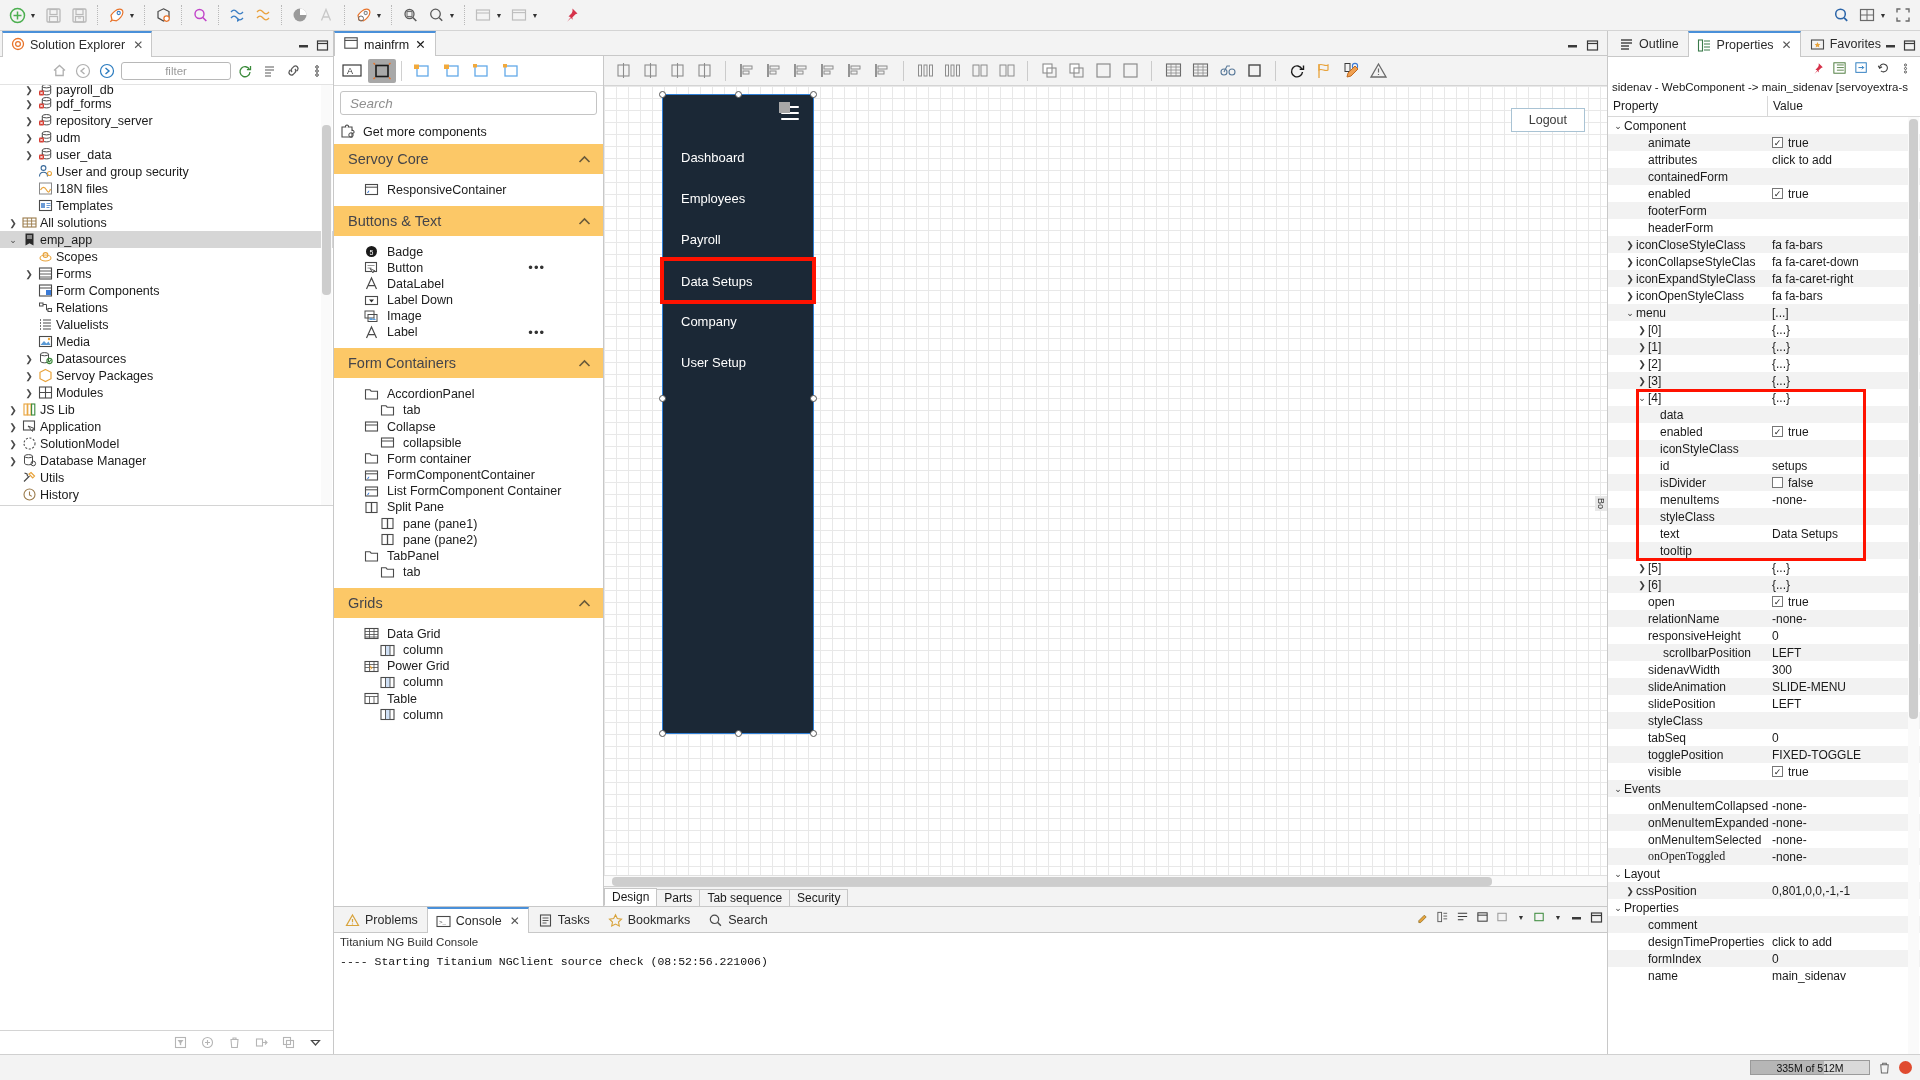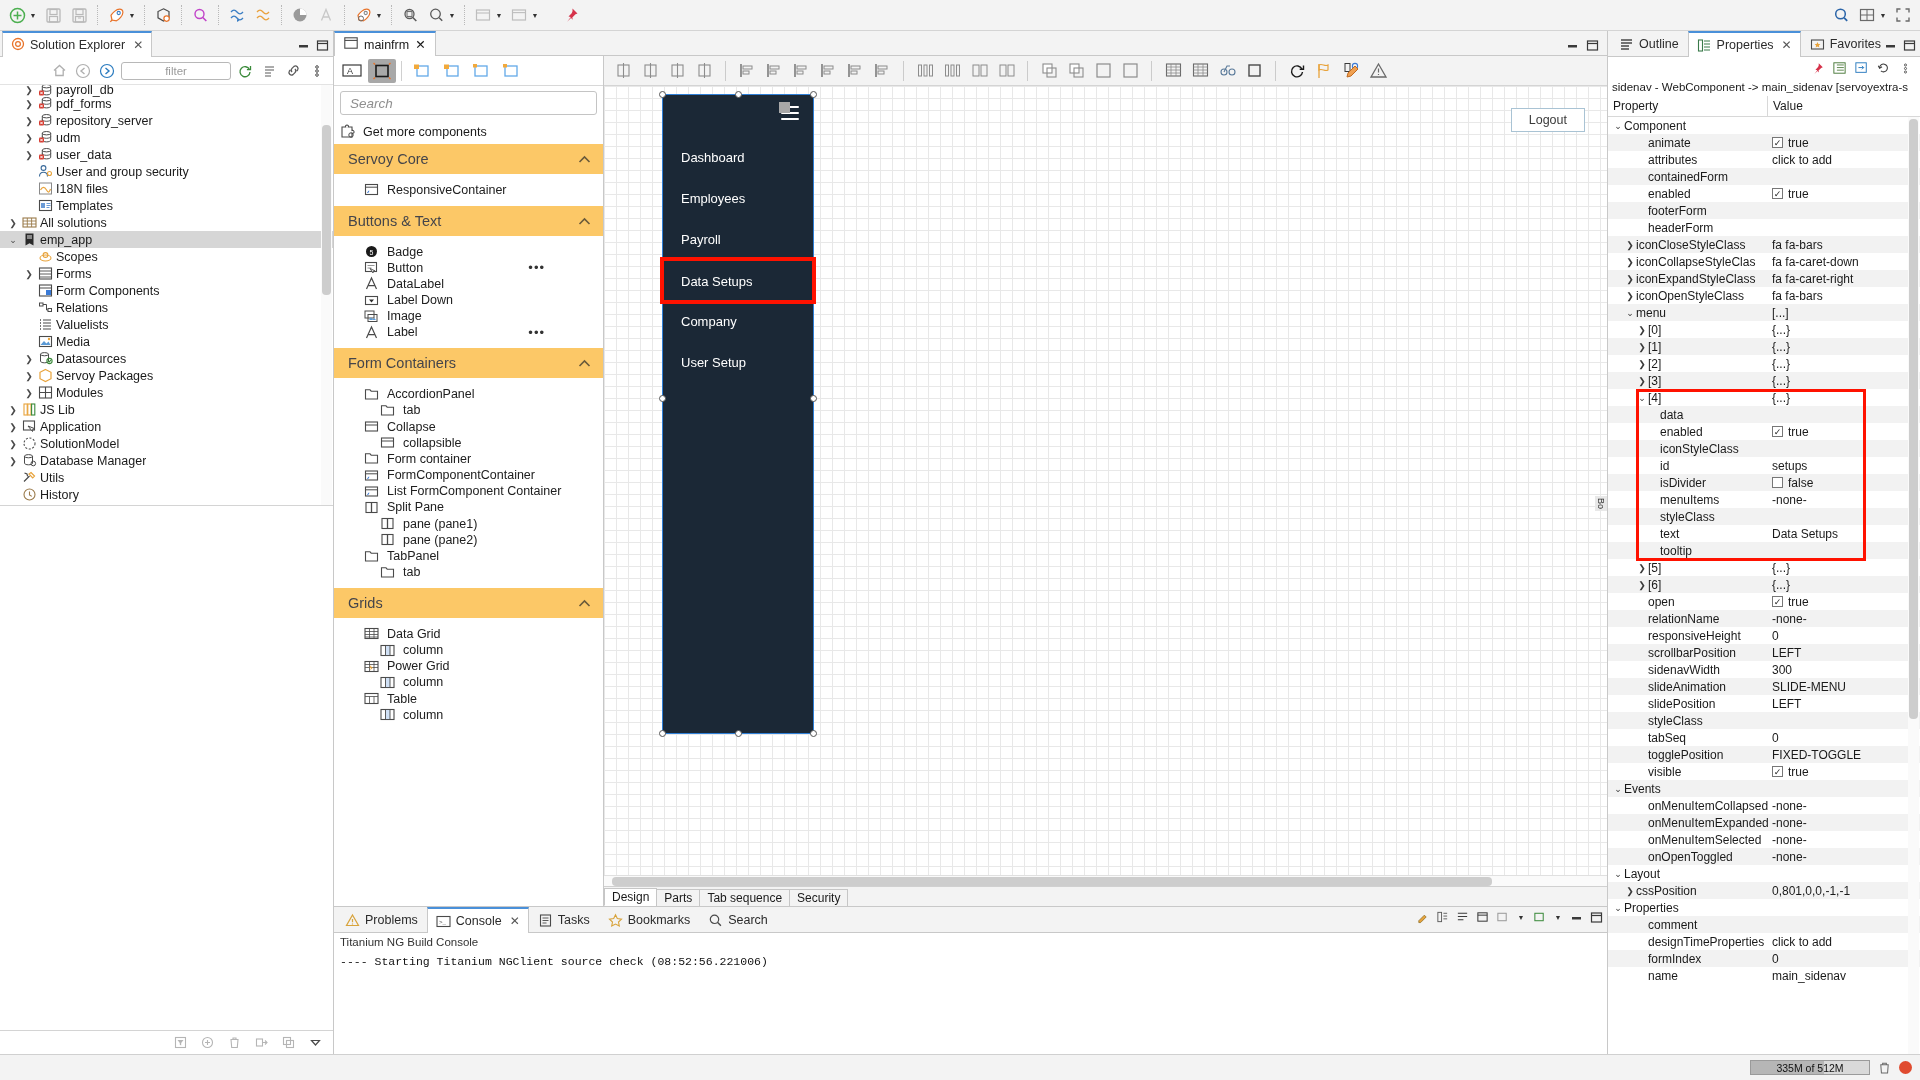--- a/index.html
+++ b/index.html
@@ -1820,21 +1820,21 @@
           <div class="pr-row">
             <div class="p" style="padding-left: 28px;">
               <span class="arrow"></span>
               <span>responsiveHeight</span>
             </div>
             <div class="v">
               <span>0</span>
             </div>
           </div>
           <div class="pr-row alt">
-            <div class="p" style="padding-left: 28px;">
+            <div class="p" style="padding-left: 28px; justify-content: center;">
               <span class="arrow"></span>
               <span>scrollbarPosition</span>
             </div>
             <div class="v">
               <span>LEFT</span>
             </div>
           </div>
           <div class="pr-row">
             <div class="p" style="padding-left: 28px;">
               <span class="arrow"></span>
@@ -1929,21 +1929,21 @@
           <div class="pr-row">
             <div class="p" style="padding-left: 28px;">
               <span class="arrow"></span>
               <span>onMenuItemSelected</span>
             </div>
             <div class="v">
               <span>-none-</span>
             </div>
           </div>
           <div class="pr-row alt">
-            <div class="p" style="padding-left: 28px;">
+            <div class="p" style="padding-left: 28px; font-family: Liberation Serif, serif;">
               <span class="arrow"></span>
               <span>onOpenToggled</span>
             </div>
             <div class="v">
               <span>-none-</span>
             </div>
           </div>
           <div class="pr-row">
             <div class="p" style="padding-left: 4px;">
               <span class="arrow">⌄</span>

